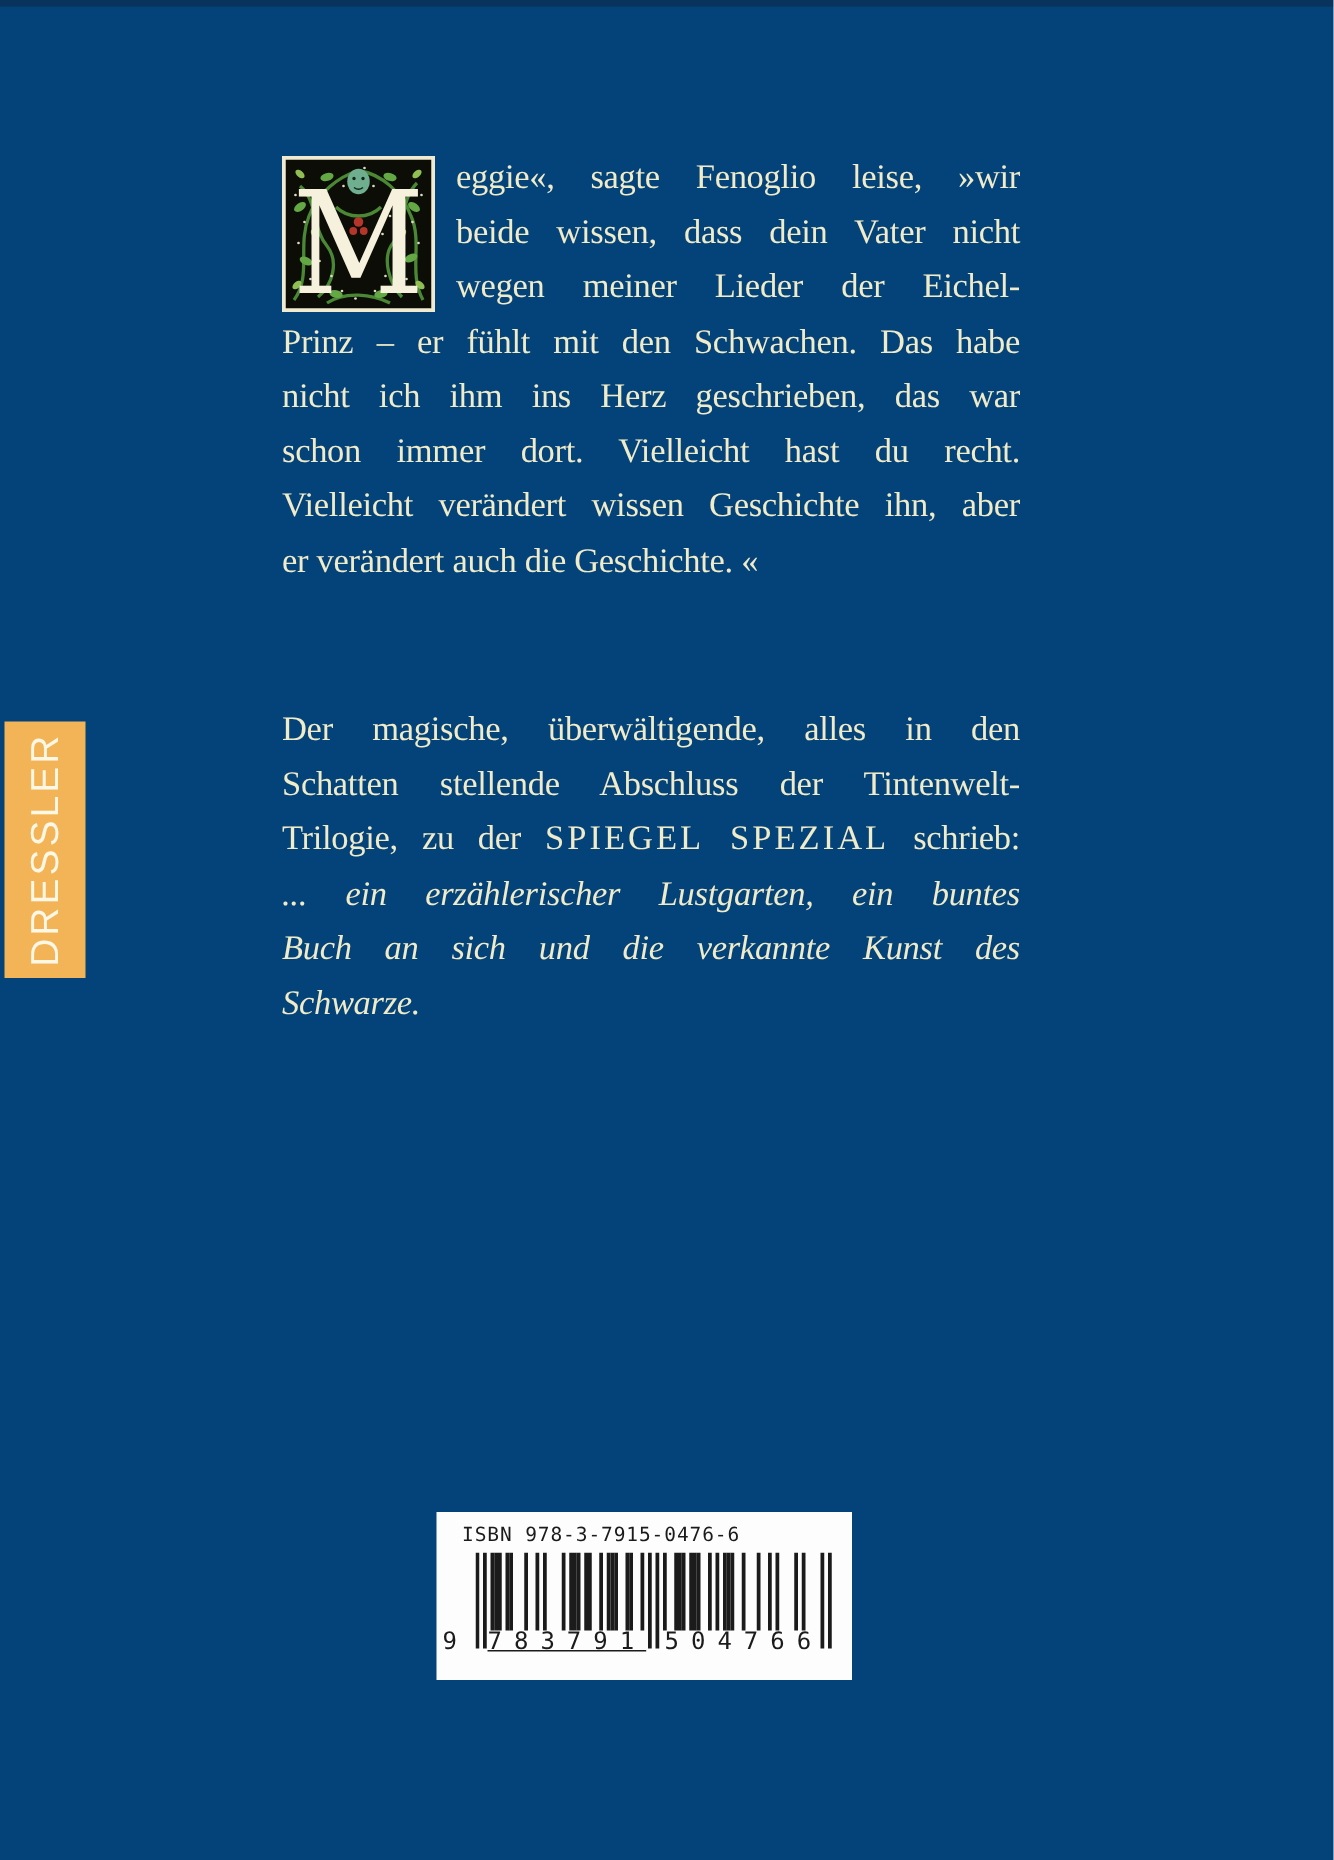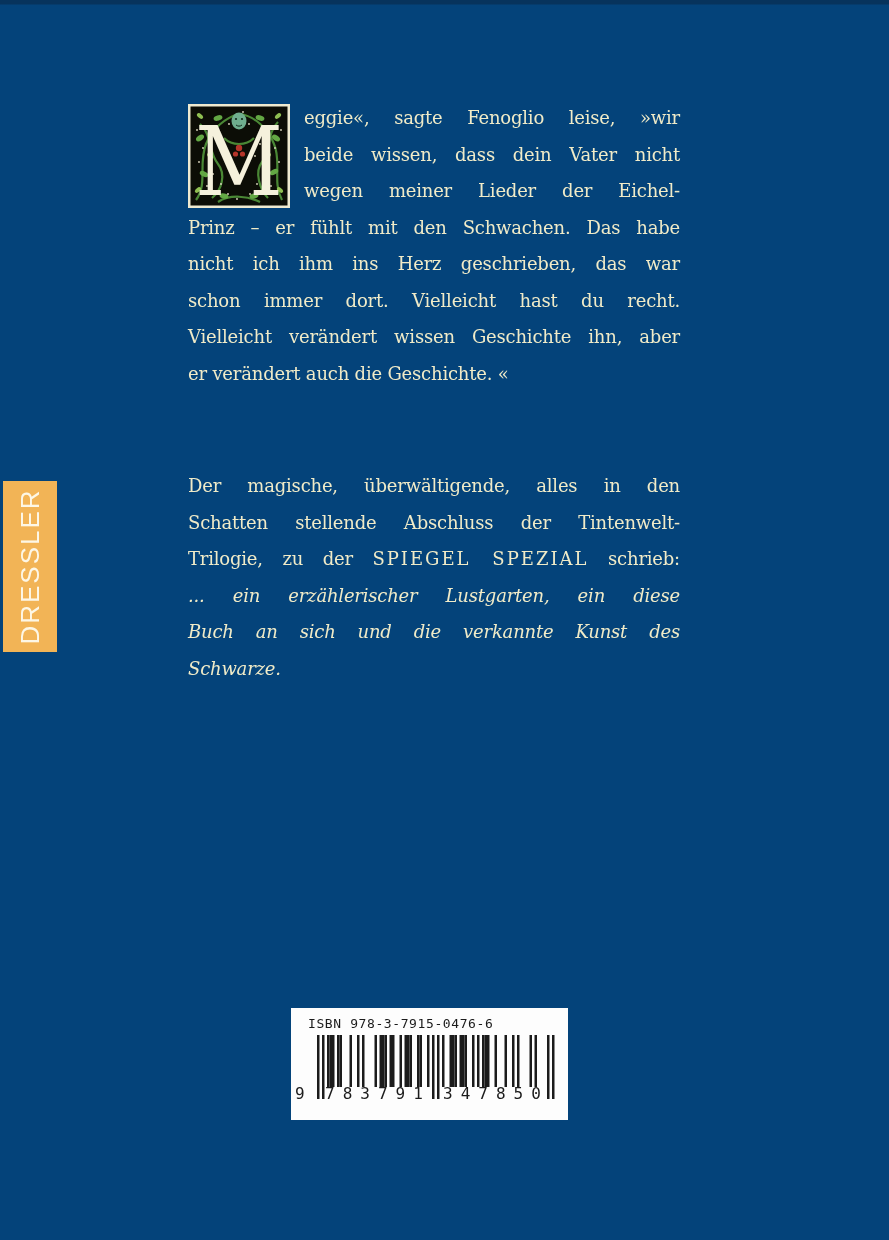--- a/index.html
+++ b/index.html
@@ -26,22 +26,22 @@
     transform:rotate(-90deg);white-space:nowrap;
     font-family:"Liberation Sans",sans-serif;
     font-size:26px;font-weight:500;letter-spacing:2px;
     color:var(--spine-ink);
   }
   
   .textcol{position:absolute;left:188px;width:492px;color:var(--ink);}
   #quote-block{top:100px;}
   #blurb-block{top:468px;}
   .tline{
-    height:36.5px;line-height:36.5px;font-size:18px;letter-spacing:-0.2px;
-    text-align:justify;text-align-last:justify;
+    height:36.5px;line-height:36.5px;font-size:23px;letter-spacing:-0.2px;
+    text-align:justify;text-align-last:justify;font-family:Liberation Serif, serif;
   }
   .tline.last{text-align:left;text-align-last:left;}
   .tline.italic{font-style:italic;}
   .caps{letter-spacing:2px;}
   
   .dropcap{
     float:left;width:102px;height:104px;margin:4px 14px 0 0;
   }
   .dropcap svg{display:block;width:102px;height:104px;}
   
@@ -55,21 +55,21 @@
     color:var(--bc-ink);white-space:nowrap;
   }
   .bars{position:absolute;left:26px;top:27px;fill:var(--bc-ink);}
   .ean-digit,.ean-group{
     position:absolute;top:76px;
     font-family:"DejaVu Sans Mono",monospace;font-size:16px;
     color:var(--bc-ink);white-space:nowrap;
   }
   .ean-digit{left:4px;}
   .ean-group{letter-spacing:8px;width:104px;overflow:visible;}
-  #ean-g1{left:34px;}
+  #ean-g1{left:34px;text-decoration:underline;}
   #ean-g2{left:152px;}
 </style>
 </head>
 <body>
 
 <div class="spine-label">
   <span>DRESSLER</span>
 </div>
 
 <div class="textcol" id="quote-block">
@@ -150,21 +150,21 @@
   <div class="tline">nicht ich ihm ins Herz geschrieben, das war</div>
   <div class="tline">schon immer dort. Vielleicht hast du recht.</div>
   <div class="tline">Vielleicht verändert wissen Geschichte ihn, aber</div>
   <div class="tline last">er verändert auch die Geschichte. «</div>
 </div>
 
 <div class="textcol" id="blurb-block">
   <div class="tline">Der magische, überwältigende, alles in den</div>
   <div class="tline">Schatten stellende Abschluss der Tintenwelt-</div>
   <div class="tline"><span>Trilogie, zu der </span><span class="caps">SPIEGEL SPEZIAL</span><span> schrieb:</span></div>
-  <div class="tline italic">... ein erzählerischer Lustgarten, ein diese</div>
+  <div class="tline italic">... ein erzählerischer Lustgarten, ein buntes</div>
   <div class="tline italic">Buch an sich und die verkannte Kunst des</div>
   <div class="tline italic last">Schwarze.</div>
 </div>
 
 <div class="barcode-box">
   <div class="isbn-label">ISBN 978-3-7915-0476-6</div>
   <svg class="bars" id="barcode-bars" width="238" height="66">
       <rect x="0" y="0" width="2.5" height="64"></rect>
       <rect x="5" y="0" width="2.5" height="64"></rect>
       <rect x="10" y="0" width="2.5" height="52"></rect>
@@ -206,14 +206,14 @@
       <rect x="187.5" y="0" width="2.5" height="52"></rect>
       <rect x="195" y="0" width="2.5" height="52"></rect>
       <rect x="200" y="0" width="2.5" height="52"></rect>
       <rect x="212.5" y="0" width="2.5" height="52"></rect>
       <rect x="217.5" y="0" width="2.5" height="52"></rect>
       <rect x="230" y="0" width="2.5" height="64"></rect>
       <rect x="235" y="0" width="2.5" height="64"></rect>
     </svg>
   <div class="ean-digit">9</div>
   <div class="ean-group" id="ean-g1">783791</div>
-  <div class="ean-group" id="ean-g2">347850</div>
+  <div class="ean-group" id="ean-g2">504766</div>
 </div>
 
 </body></html>

